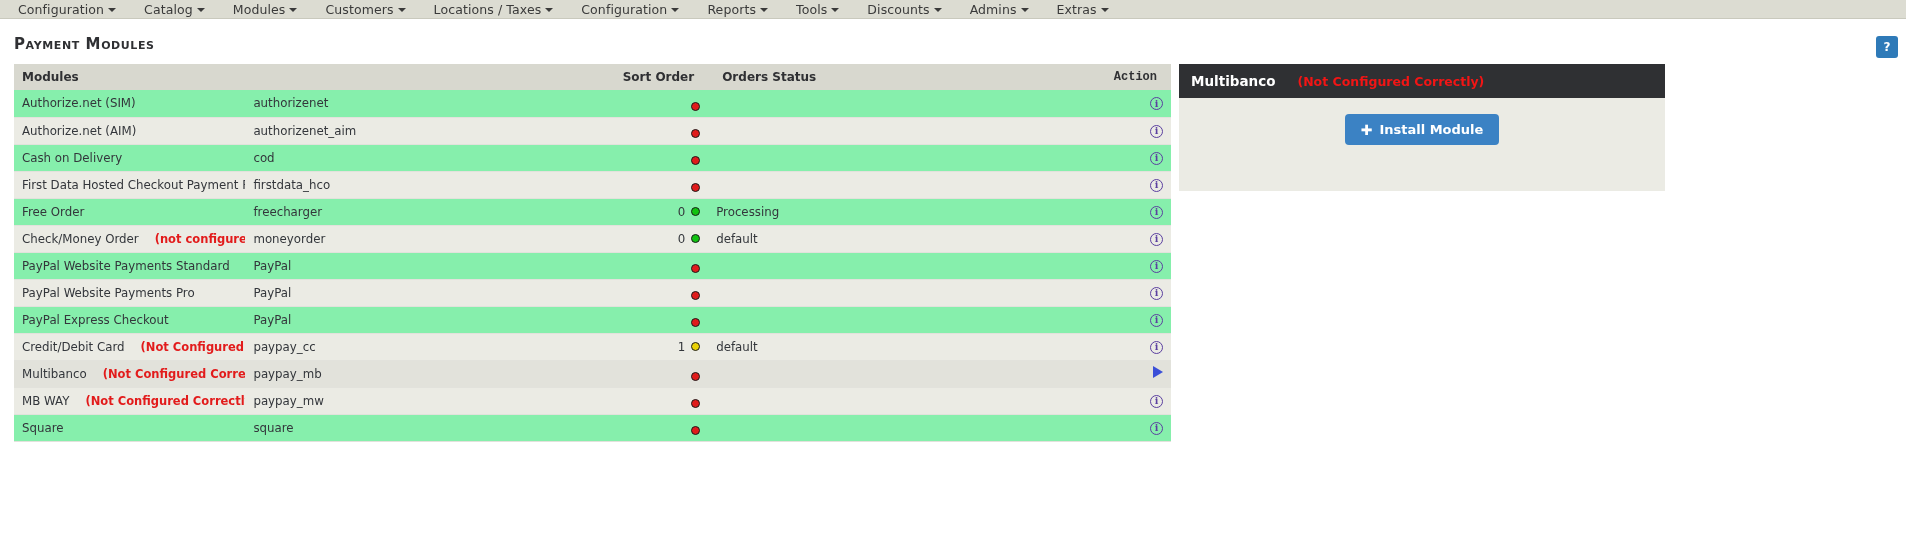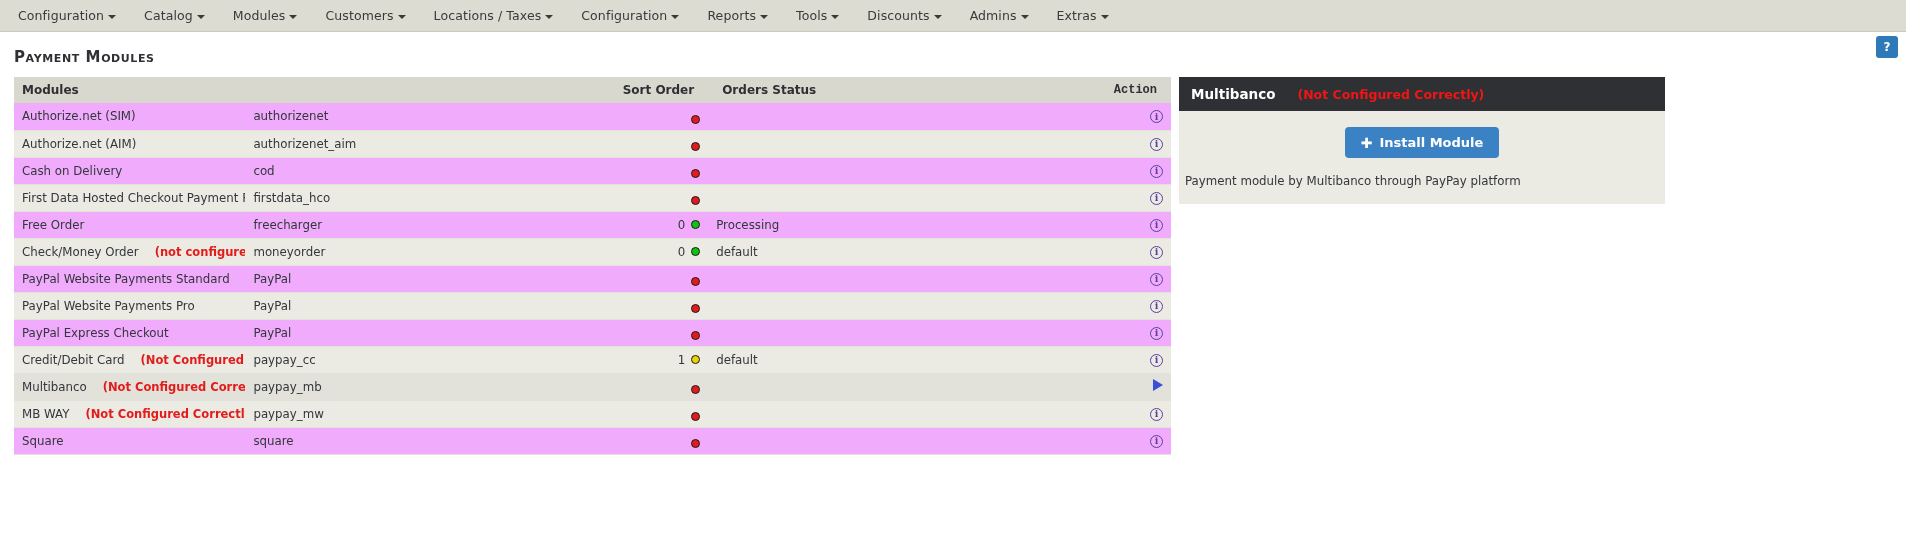--- a/index.html
+++ b/index.html
@@ -11,21 +11,21 @@
   }
   body {
     width: 1906px;
     height: 554px;
     overflow: hidden;
     position: relative;
   }
 
   
   .menubar {
-    height: 32px;
+    height: 19px;
     background: #dcdcd2;
     border-bottom: 1px solid #c9c9bd;
     display: flex;
     align-items: center;
     padding-left: 18px;
     gap: 0;
   }
   .menu-item {
     display: flex;
     align-items: center;
@@ -103,21 +103,21 @@
     white-space: nowrap;
   }
   .modules-table thead th.col-sort { text-align: right; padding-right: 14px; }
   .modules-table thead th.col-status { text-align: left; padding-left: 14px; }
   .modules-table thead th.col-action { text-align: right; padding-right: 14px; font-family: Liberation Mono, monospace; }
 
   .modules-table tbody tr {
     border-bottom: 1px solid #e2e2dc;
     height: 27px;
   }
-  .modules-table tbody tr.odd  { background: #f0abfc; }
+  .modules-table tbody tr.odd  { background: #86efac; }
   .modules-table tbody tr.even { background: #ebebe4; }
   .modules-table tbody tr.selected { background: #e2e2db; }
 
   .modules-table tbody td {
     padding: 4px 8px;
     color: #33363b;
     vertical-align: middle;
     white-space: nowrap;
     overflow: hidden;
   }
@@ -459,17 +459,16 @@
       <span>Multibanco</span>
       <span class="panel-warn">(Not Configured Correctly)</span>
     </div>
     <div class="panel-body">
       <div class="install-row">
         <button class="install-btn">
           <span class="plus">✚</span>
           <span>Install Module</span>
         </button>
       </div>
-      <div class="panel-desc">Payment module by Multibanco through PayPay platform</div>
     </div>
   </div>
 
 </div>
 
 </body></html>

